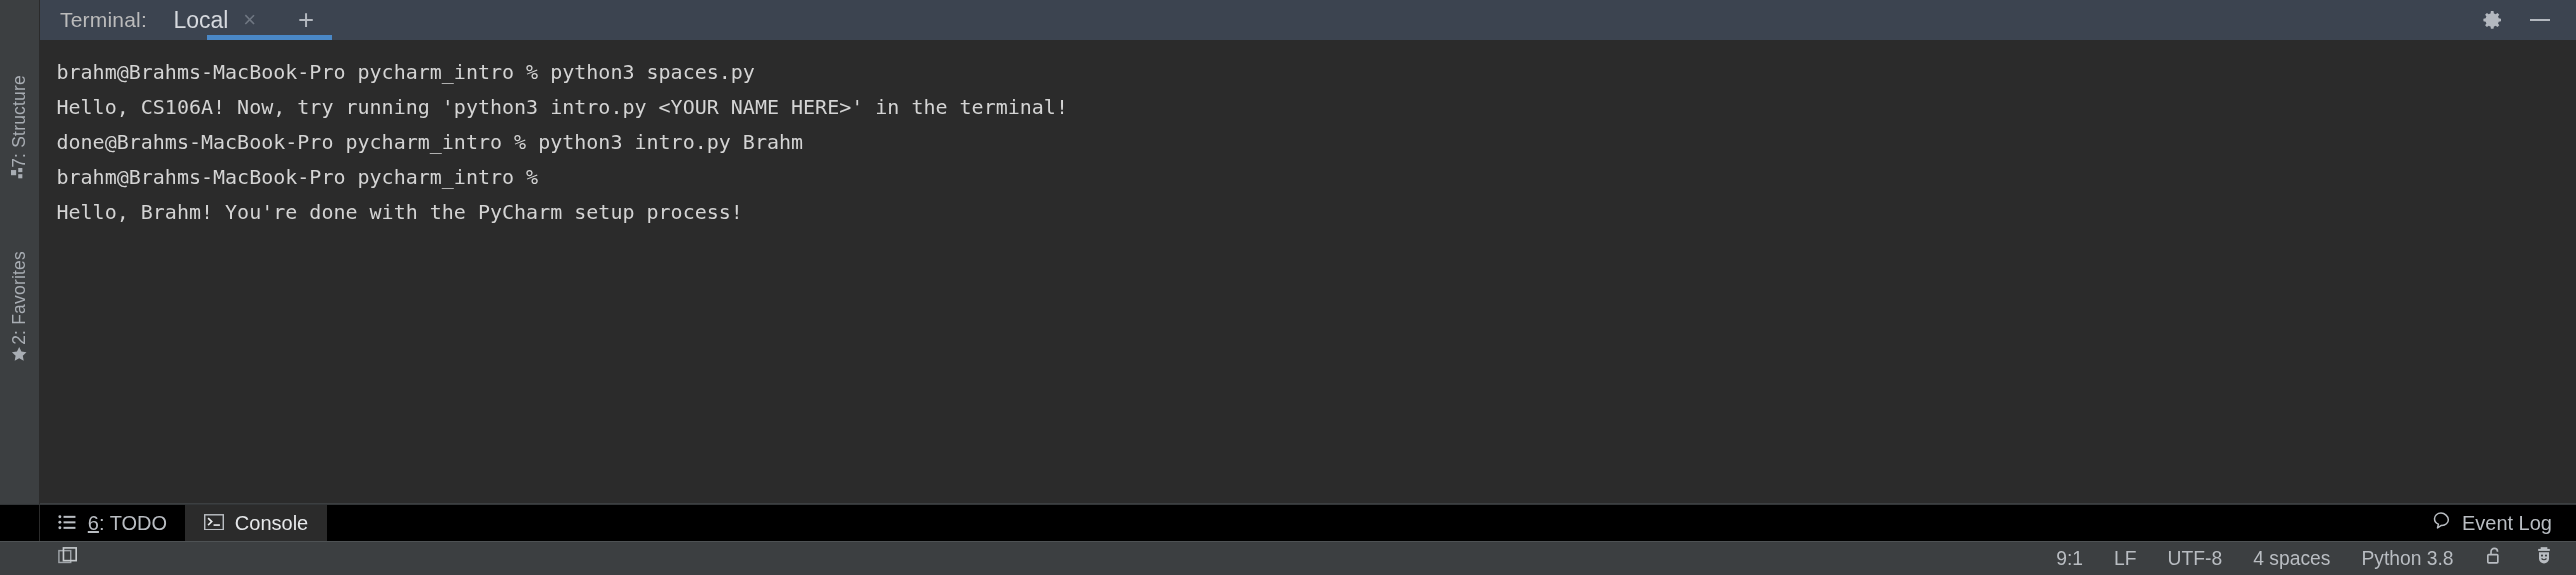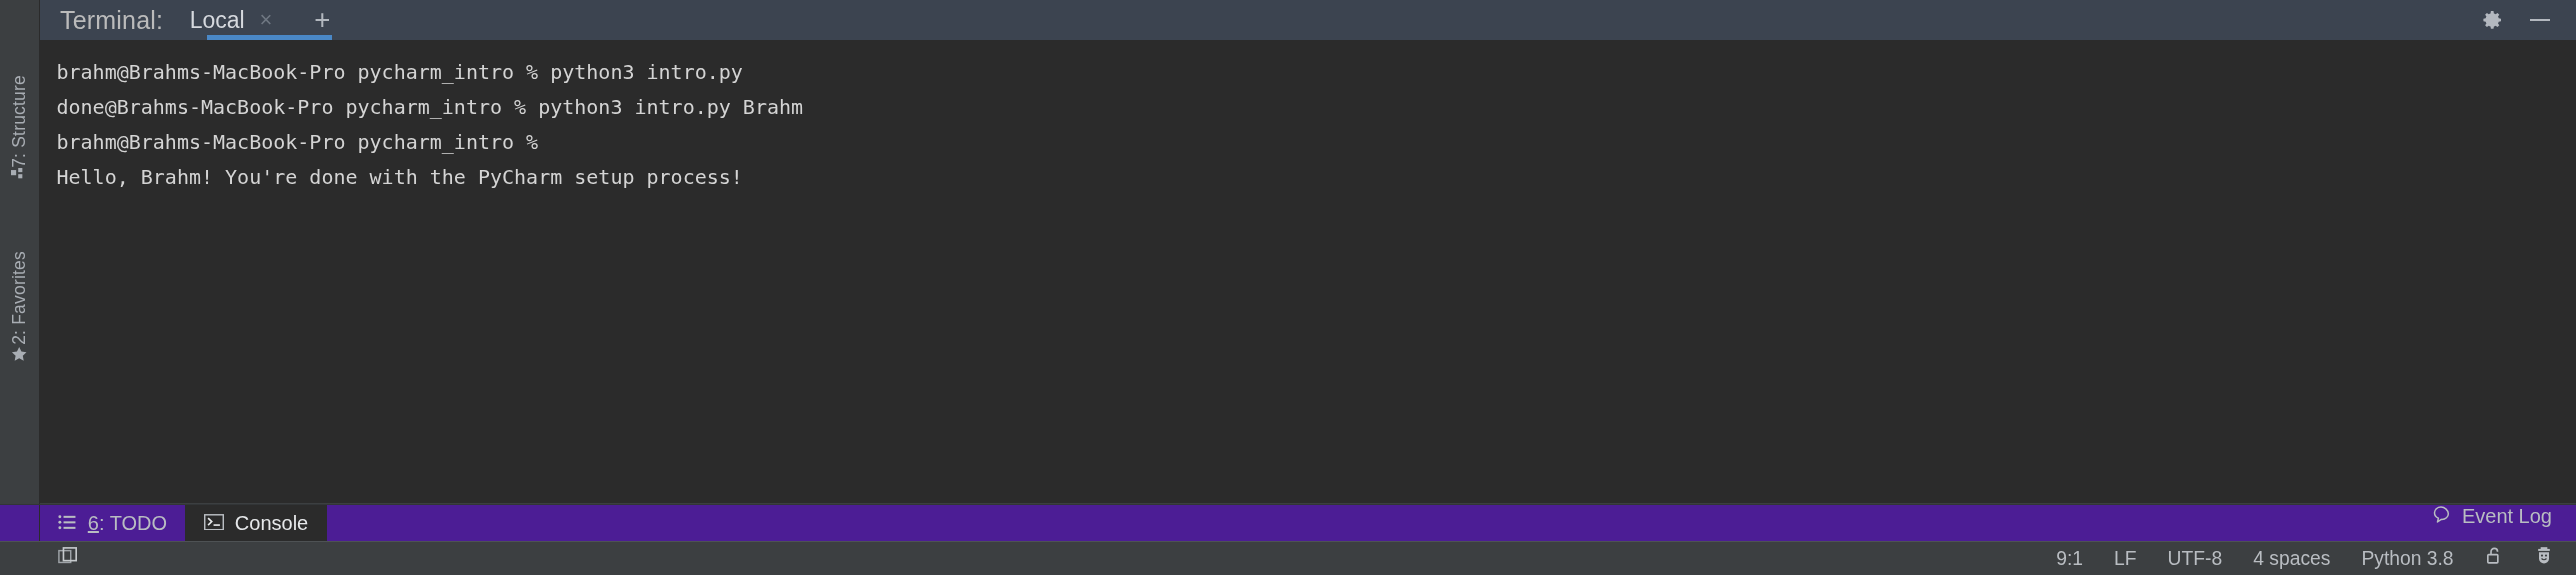--- a/index.html
+++ b/index.html
@@ -39,21 +39,21 @@
   }
   .topbar-main {
     flex: 1;
     position: relative;
     background: #3c4450;
     display: flex;
     align-items: center;
   }
   .terminal-label {
     color: #bbbbbb;
-    font-size: 25px;
+    font-size: 21px;
     margin-left: 20px;
     letter-spacing: 0.2px;
     white-space: nowrap;
   }
   .tab-local {
     position: relative;
     margin-left: 21px;
     display: flex;
     align-items: center;
     height: 40px;
@@ -160,21 +160,21 @@
     white-space: pre;
     letter-spacing: 0px;
   }
 
   
   .bottombar {
     position: absolute;
     left: 0; top: 504px;
     width: 2576px;
     height: 38px;
-    background: #4c1d95;
+    background: #000000;
     border-top: 0.9px solid #323537;
     box-sizing: border-box;
     display: flex;
     align-items: stretch;
   }
   .bb-gutter {
     width: 40px;
     border-right: 1.8px solid #2b2b2b;
     box-sizing: border-box;
   }
@@ -188,20 +188,21 @@
     white-space: nowrap;
   }
   .bb-tab.selected {
     background: #2b2b2b;
     color: #e6e8ea;
   }
   .bb-tab .u { text-decoration: underline; }
   .bb-right {
     margin-left: auto;
     display: flex;
+    align-items: center;
     gap: 11px;
     padding-right: 24px;
     color: #b9bdc2;
     font-size: 20px;
     white-space: nowrap;
   }
 
   
   .statusbar {
     position: absolute;
@@ -281,21 +282,22 @@
         <svg width="18.4" height="18.4" viewBox="0 0 24 24" fill="#a8adb3">
           <path d="M12 2.5l2.9 6 6.6.9-4.8 4.6 1.2 6.5-5.9-3.1-5.9 3.1 1.2-6.5L2.5 9.4l6.6-.9z"></path>
         </svg>
       </span>
       <span class="rail-label">2: Favorites</span>
     </div>
   </div>
 
   <div class="terminal">
     <div class="term-lines">
-      <div class="term-line">brahm@Brahms-MacBook-Pro pycharm_intro % python3 intro.py</div>
+      <div class="term-line">brahm@Brahms-MacBook-Pro pycharm_intro % python3 spaces.py</div>
+      <div class="term-line">Hello, CS106A! Now, try running 'python3 intro.py &lt;YOUR NAME HERE&gt;' in the terminal!</div>
       <div class="term-line">done@Brahms-MacBook-Pro pycharm_intro % python3 intro.py Brahm</div>
       <div class="term-line">brahm@Brahms-MacBook-Pro pycharm_intro % </div>
       <div class="term-line">Hello, Brahm! You're done with the PyCharm setup process!</div>
     </div>
   </div>
 
   <div class="bottombar">
     <div class="bb-gutter"></div>
 
     <div class="bb-tab">

